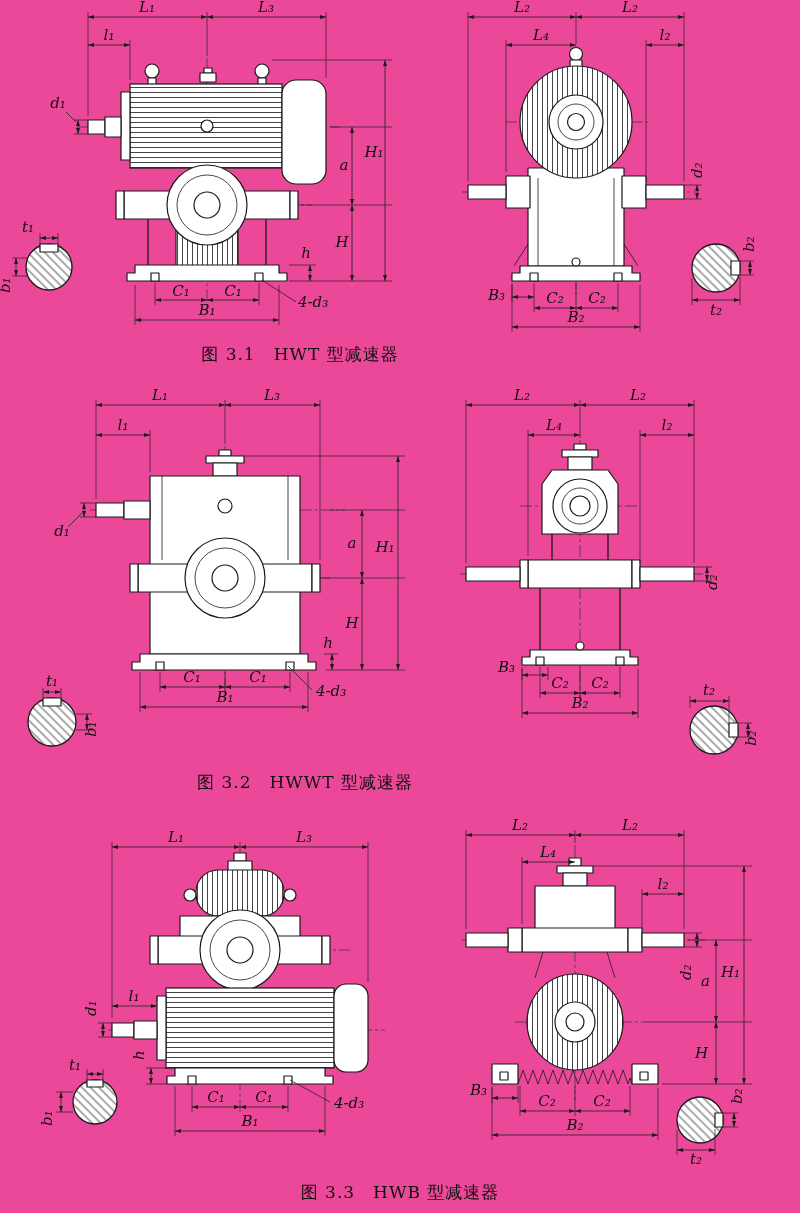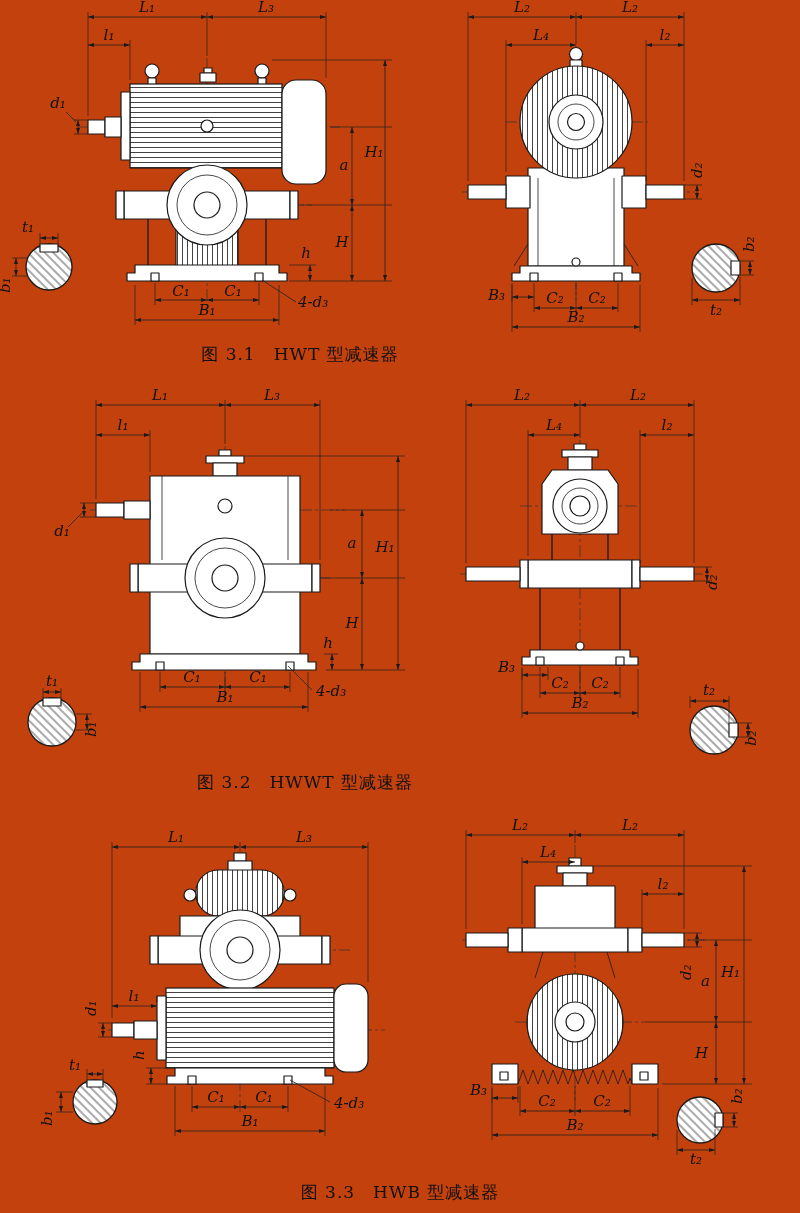--- a/index.html
+++ b/index.html
@@ -1,16 +1,16 @@
 <!DOCTYPE html>
 <html><head>
 <meta charset="utf-8">
 <style>
   html,body{margin:0;padding:0;background:#e8e8e8;}
-  #page{width:800px;height:1213px;background:#c2410c;position:relative;margin:0 auto;
+  #page{width:800px;height:1213px;background:#ec4899;position:relative;margin:0 auto;
         font-family:"DejaVu Serif", serif;}
   svg{display:block}
   .ol  {fill:none;stroke:#1a1a1a;stroke-width:1.3;stroke-linejoin:round;}
   .wh  {fill:#ffffff;stroke:#1a1a1a;stroke-width:1.2;stroke-linejoin:round;}
   .thin{fill:none;stroke:#1a1a1a;stroke-width:0.8;}
   .cl  {fill:none;stroke:#333;stroke-width:0.7;stroke-dasharray:12 3 3 3;}
   .ext {stroke:#222;stroke-width:0.7;fill:none;}
   .dim {stroke:#222;stroke-width:0.8;fill:none;marker-start:url(#arrS);marker-end:url(#arrE);}
   .ldr {stroke:#222;stroke-width:0.8;fill:none;}
   .finh{fill:url(#hf);stroke:#1a1a1a;stroke-width:1.2;}

